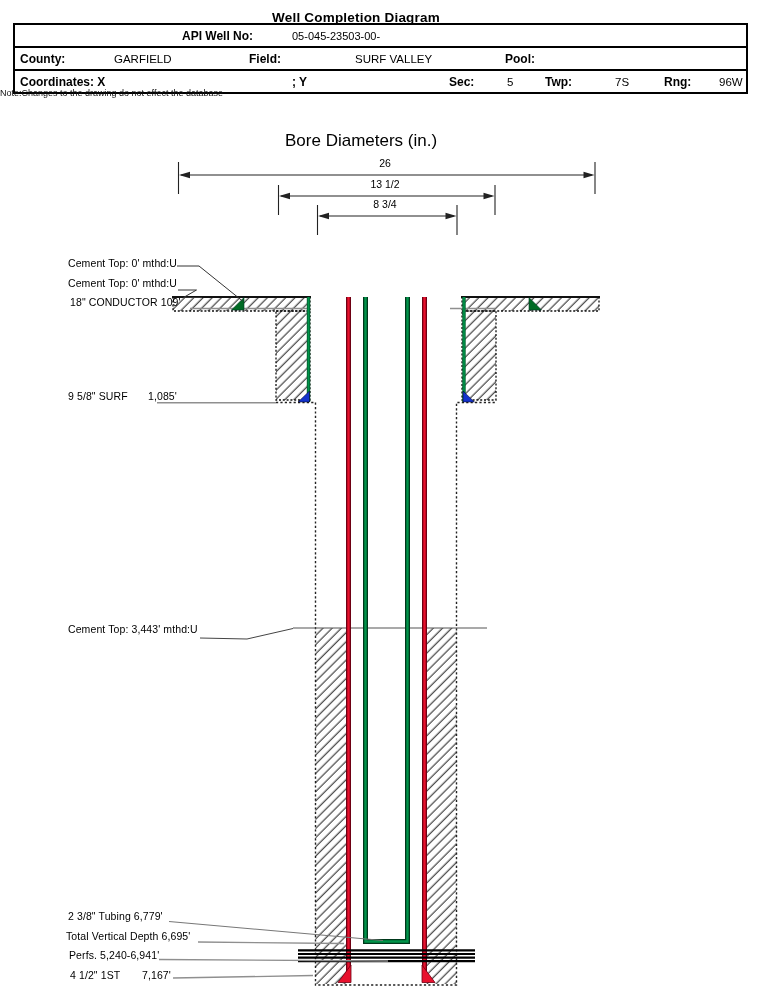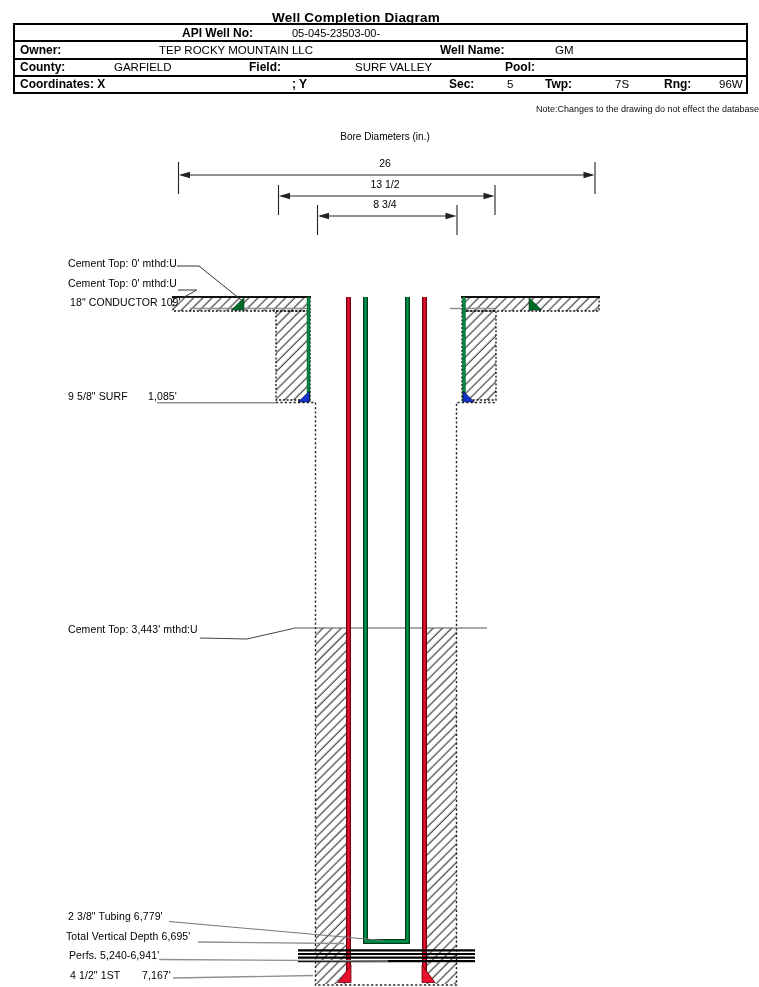--- a/index.html
+++ b/index.html
@@ -2,27 +2,27 @@
 <html><head>
 <meta charset="utf-8">
 <style>
   html,body{margin:0;padding:0;background:#fff;}
   .page{
     position:relative;width:759px;height:987px;background:#fff;overflow:hidden;
     font-family:"Liberation Sans","DejaVu Sans",sans-serif;color:#000;
   }
   .abs{position:absolute;white-space:nowrap;}
   .page-title{left:256px;top:2px;width:200px;text-align:center;font-size:13.5px;font-weight:bold;letter-spacing:.2px;margin-top:8px;}
-  .note{left:0;top:104px;width:759px;text-align:right;font-size:9px;color:#111;}
+  .note{left:0;top:88px;width:759px;text-align:left;font-size:9px;color:#111;}
   .info-table{left:13px;top:23px;width:735px;height:71px;border:2px solid #000;box-sizing:border-box;display:flex;flex-direction:column;}
   .trow{flex:1;position:relative;padding-left:19px;}
   .trow + .trow{border-top:2px solid #000;}
   .trow span{position:absolute;top:50%;transform:translateY(-50%);white-space:nowrap;font-size:11.5px;}
   .trow .lab{font-weight:bold;font-size:12px;}
-  .bore-title{left:285px;top:131px;width:200px;text-align:center;font-size:10px;}
+  .bore-title{left:285px;top:131px;width:200px;text-align:left;font-size:17px;}
   .dimlbl{width:200px;left:285px;text-align:center;font-size:10.5px;}
   .anno{font-size:10.5px;letter-spacing:.1px;}
   svg{position:absolute;left:0;top:0;}
 </style>
 </head>
 <body>
 
 <div class="page">
 
   <svg width="759" height="987" viewBox="0 0 759 987">
@@ -119,26 +119,20 @@
   </svg>
 
   <div class="abs page-title">Well Completion Diagram</div>
 
   <div class="abs info-table">
     <div class="trow">
       <span class="lab" style="left:167px">API Well No:</span>
       <span style="left:277px;font-size:11px">05-045-23503-00-</span>
     </div>
     <div class="trow">
-      <span class="lab" style="left:5px">Owner:</span>
-      <span style="left:144px">TEP ROCKY MOUNTAIN LLC</span>
-      <span class="lab" style="left:425px">Well Name:</span>
-      <span style="left:540px">GM</span>
-    </div>
-    <div class="trow">
       <span class="lab" style="left:5px">County:</span>
       <span style="left:99px">GARFIELD</span>
       <span class="lab" style="left:234px">Field:</span>
       <span style="left:340px">SURF VALLEY</span>
       <span class="lab" style="left:490px">Pool:</span>
     </div>
     <div class="trow">
       <span class="lab" style="left:5px">Coordinates: X</span>
       <span class="lab" style="left:277px">; Y</span>
       <span class="lab" style="left:434px">Sec:</span>

